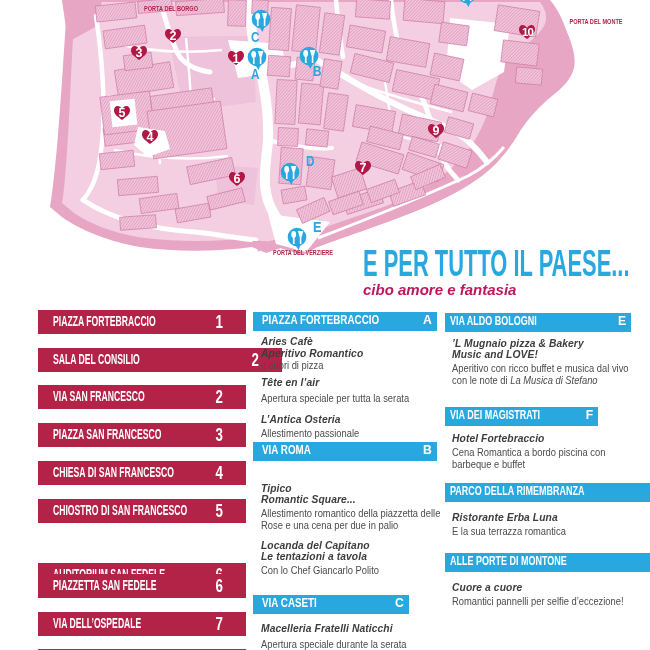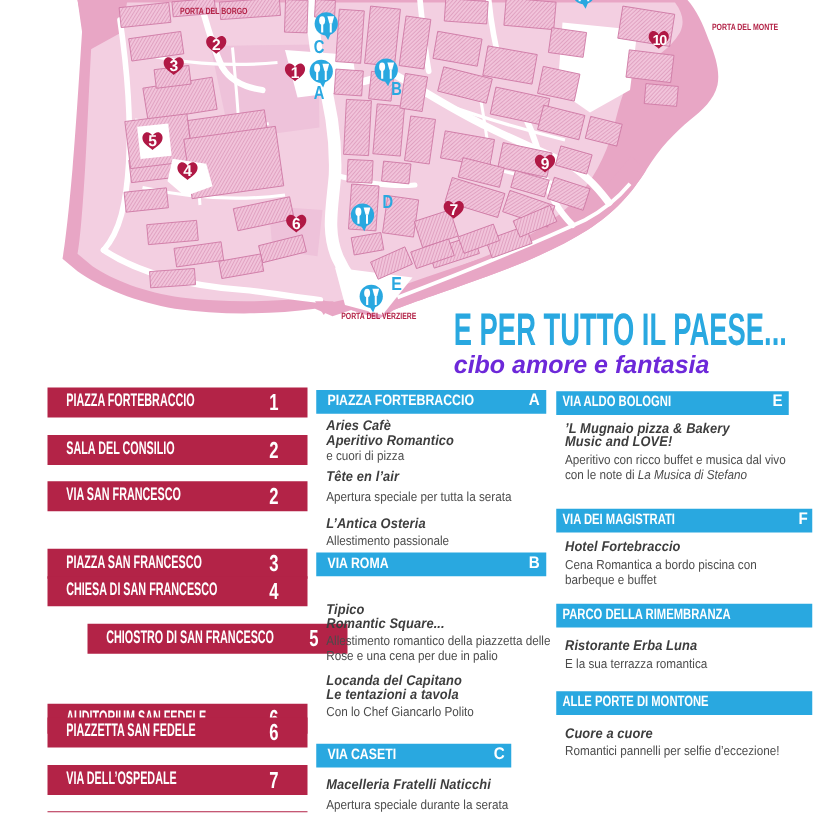--- a/index.html
+++ b/index.html
@@ -275,48 +275,48 @@
   <text x="436" y="135" font-size="12.5" font-weight="bold" fill="#fff" text-anchor="middle">9</text>
 
   <use href="#heart" x="527" y="31"></use>
   <text x="527.5" y="36" font-size="11.5" font-weight="bold" fill="#fff" text-anchor="middle" letter-spacing="-1">10</text>
 </svg>
 
 <div style="position:absolute;left:363px;top:249px;color:#29a8e0;font-size:36.5px;line-height:30px;font-weight:bold;">
   <span class="cond" style="transform:scaleX(0.60);letter-spacing:0px;">E PER TUTTO IL PAESE...</span>
 </div>
 
-<div style="position:absolute;left:363px;top:281px;color:#6d28d9;font-size:20px;font-style:italic;font-weight:bold;letter-spacing:0px;">cibo amore e fantasia</div>
+<div style="position:absolute;left:363px;top:281px;color:#be185d;font-size:15px;font-style:italic;font-weight:bold;letter-spacing:0px;">cibo amore e fantasia</div>
 
 <div class="box" style="top:310px;">
       <span class="lbl cond">PIAZZA FORTEBRACCIO</span>
       <span class="num cond">1</span>
     </div>
 
-<div class="box" style="top:347.7px;">
+<div class="box" style="top:347.7px;padding-left:36px;">
       <span class="lbl cond">SALA DEL CONSILIO</span>
       <span class="num cond">2</span>
     </div>
 
 <div class="box" style="top:385.4px;">
       <span class="lbl cond">VIA SAN FRANCESCO</span>
       <span class="num cond">2</span>
     </div>
 
-<div class="box" style="top:423.1px;margin-top:16px;">
+<div class="box" style="top:423.1px;">
       <span class="lbl cond">PIAZZA SAN FRANCESCO</span>
       <span class="num cond">3</span>
     </div>
 
 <div class="box" style="top:460.8px;">
       <span class="lbl cond">CHIESA DI SAN FRANCESCO</span>
       <span class="num cond">4</span>
     </div>
 
-<div class="box" style="top:498.5px;margin-left:32px;">
+<div class="box" style="top:498.5px;">
       <span class="lbl cond">CHIOSTRO DI SAN FRANCESCO</span>
       <span class="num cond">5</span>
     </div>
 
 <div class="box" style="top:563px;">
       <span class="lbl cond">AUDITORIUM SAN FEDELE</span>
       <span class="num cond">6</span>
     </div>
 
 <div class="box" style="top:573.9px;">
@@ -365,21 +365,21 @@
 <div class="d" style="left:261px;top:638.5px;">Apertura speciale durante la serata</div>
 
 <div class="bar" style="left:445px;top:312.5px;width:186px;">
       <span class="lbl cond" style="left:5px;transform:scaleX(0.75)">VIA ALDO BOLOGNI</span>
       <span class="ltr condr">E</span>
     </div>
 
 <div class="t" style="left:452px;top:337.5px;">’L Mugnaio pizza &amp; Bakery<br>Music and LOVE!</div>
 <div class="d" style="left:452px;top:363px;">Aperitivo con ricco buffet e musica dal vivo<br>con le note di <i>La Musica di Stefano</i></div>
 
-<div class="bar" style="left:445px;top:406.5px;width:206px;">
+<div class="bar" style="left:445px;top:406.5px;width:153px;">
       <span class="lbl cond" style="left:5px;transform:scaleX(0.75)">VIA DEI MAGISTRATI</span>
       <span class="ltr condr">F</span>
     </div>
 
 <div class="t" style="left:452px;top:433px;">Hotel Fortebraccio</div>
 <div class="d" style="left:452px;top:446.5px;">Cena Romantica a bordo piscina con<br>barbeque e buffet</div>
 
 <div class="bar" style="left:445px;top:483px;width:224px;">
       <span class="lbl cond" style="left:5px;transform:scaleX(0.75)">PARCO DELLA RIMEMBRANZA</span>
       <span class="ltr condr" style="top:5px;">G</span>

